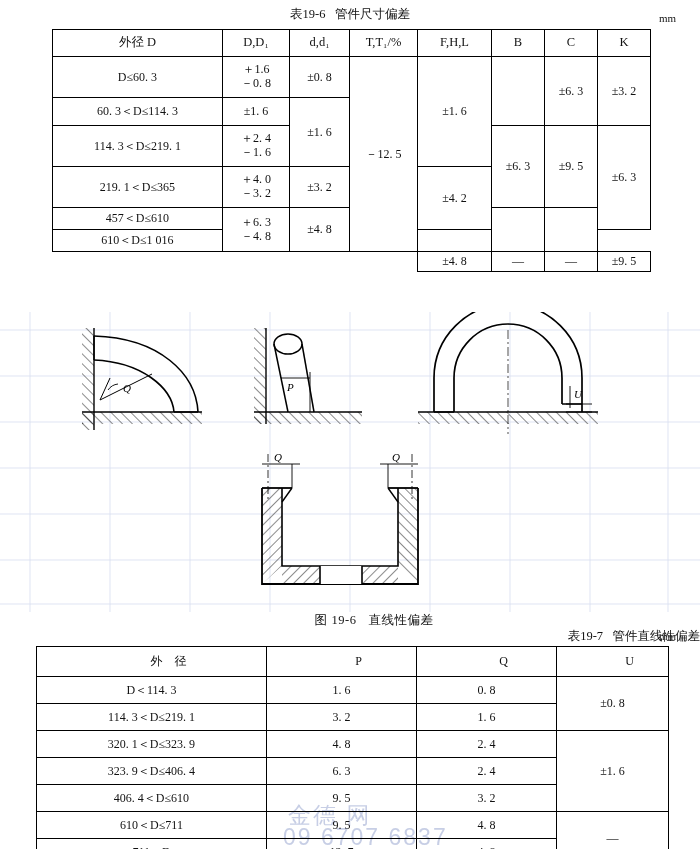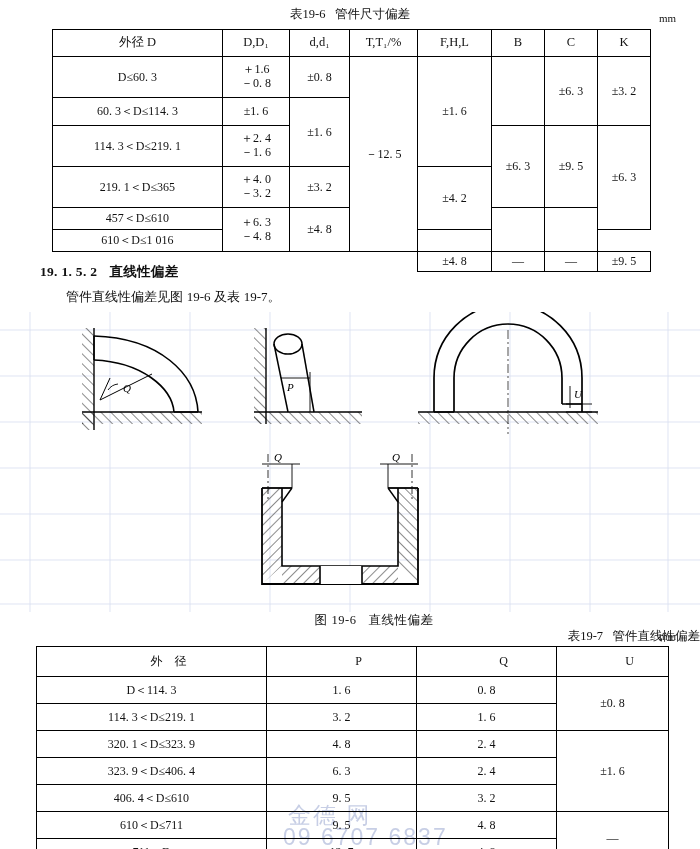--- a/index.html
+++ b/index.html
@@ -235,26 +235,20 @@
       <td style="border:none"></td>
       <td style="border:none"></td>
       <td>±4. 8</td>
       <td class="dash">—</td>
       <td class="dash">—</td>
       <td>±9. 5</td>
     </tr>
   </tbody>
     </table>
 
-  <div class="sec-head">
-    <span class="num">19. 1. 5. 2</span>&nbsp;&nbsp;&nbsp;<span>直线性偏差</span>
-  </div>
-  <div class="sec-body">
-    <span>管件直线性偏差见图 </span><span class="en">19-6</span><span> 及表 </span><span class="en">19-7</span><span>。</span>
-  </div>
 
   <div class="figure-area">
     <svg width="700" height="300" viewBox="0 0 700 300">
       <defs>
         <pattern id="hatchL" width="7" height="7" patternTransform="rotate(45)" patternUnits="userSpaceOnUse">
           <line x1="0" y1="0" x2="0" y2="7" stroke="#000" stroke-width="0.9"></line>
         </pattern>
         <pattern id="hatchR" width="7" height="7" patternTransform="rotate(-45)" patternUnits="userSpaceOnUse">
           <line x1="0" y1="0" x2="0" y2="7" stroke="#000" stroke-width="0.9"></line>
         </pattern>

